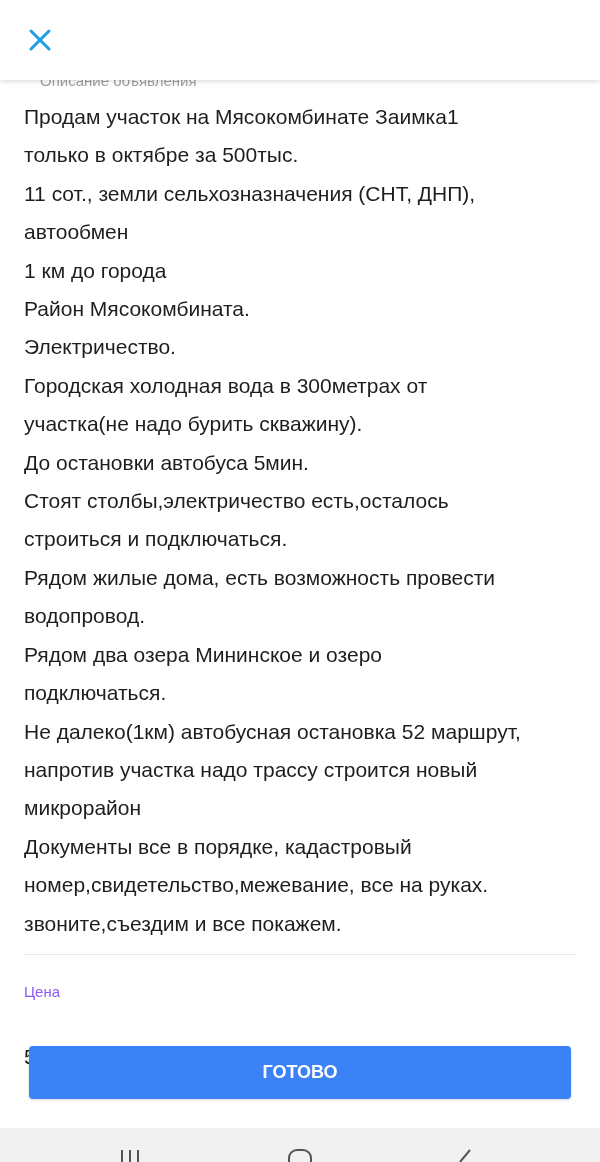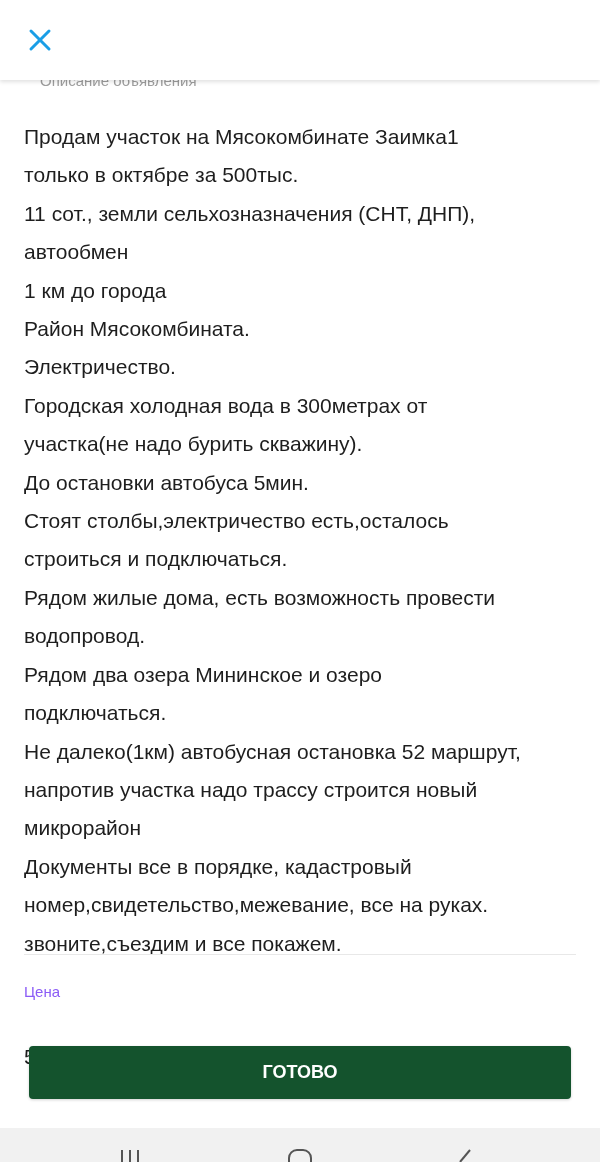--- a/index.html
+++ b/index.html
@@ -1,26 +1,26 @@
 <!DOCTYPE html>
 <html><head>
 <meta charset="utf-8">
 <style>
   html, body { margin:0; padding:0; }
   body { width:600px; height:1162px; position:relative; overflow:hidden; background:#ffffff; font-family:"Liberation Sans", sans-serif; color:#1a1a1a; }
   .header { position:absolute; top:0; left:0; width:600px; height:80px; background:#fff; box-shadow:0 2px 4px rgba(0,0,0,0.12); z-index:3; }
   .close-btn { position:absolute; left:26px; top:26px; width:28px; height:28px; cursor:pointer; }
   .content { position:absolute; top:0; left:0; width:600px; }
   .desc-label { position:absolute; top:72px; left:24px; font-size:15px; color:#9e9e9e; white-space:nowrap; z-index:1;margin-left:16px; }
-  .desc-text { position:absolute; top:98px; left:24px; width:556px; font-size:21px; line-height:38.4px; color:#1e1e1e;margin-top:20px; }
+  .desc-text { position:absolute; top:98px; left:24px; width:556px; font-size:21px; line-height:38.4px; color:#1e1e1e; }
   .desc-line { display:block; white-space:nowrap; }
   .divider { position:absolute; top:954px; left:24px; width:552px; height:1px; background:#e8e8e8; }
   .price-label { position:absolute; top:983px; left:24px; font-size:15px; color:#8b5cf6; }
   .price-value { position:absolute; top:1012px; left:24px; font-size:21px; color:#1e1e1e;margin-top:30px; }
-  .done-btn { position:absolute; top:1046px; left:29px; width:542px; height:53px; background:#14532d; border:none; border-radius:4px; color:#fff; font-family:"Liberation Sans", sans-serif; font-weight:bold; font-size:18px; box-shadow:0 1px 3px rgba(0,0,0,0.18); cursor:pointer; }
+  .done-btn { position:absolute; top:1046px; left:29px; width:542px; height:53px; background:#3b82f6; border:none; border-radius:4px; color:#fff; font-family:"Liberation Sans", sans-serif; font-weight:bold; font-size:18px; box-shadow:0 1px 3px rgba(0,0,0,0.18); cursor:pointer; }
   .navbar { position:absolute; top:1128px; left:0; width:600px; height:34px; background:#f1f1f1; }
   .nav-item { position:absolute; top:18px; }
 </style>
 </head>
 <body>
 
 <div class="header">
   <div class="close-btn">
     <svg width="28" height="28" viewBox="0 0 28 28">
       <line x1="5" y1="5" x2="23" y2="23" stroke="#1a9ee6" stroke-width="3" stroke-linecap="round"></line>

